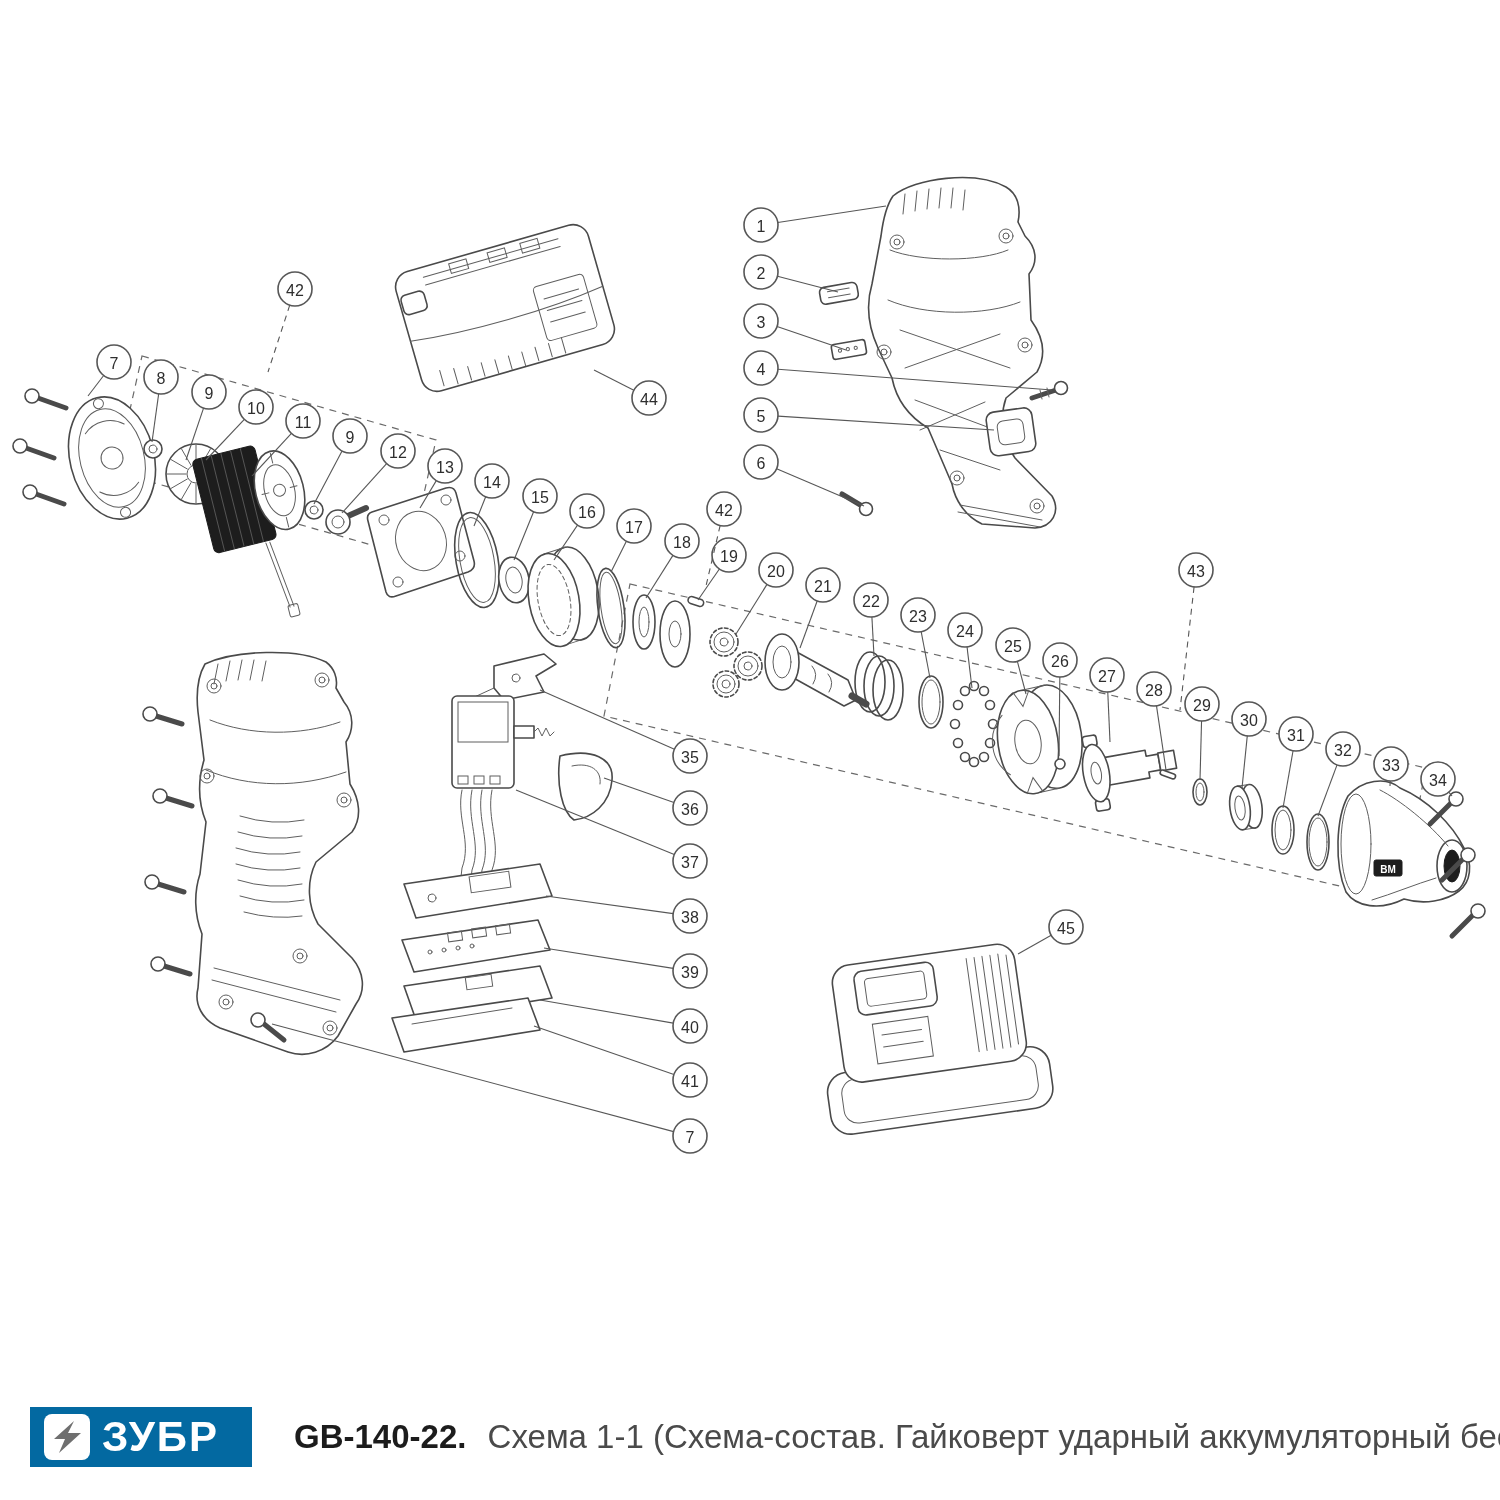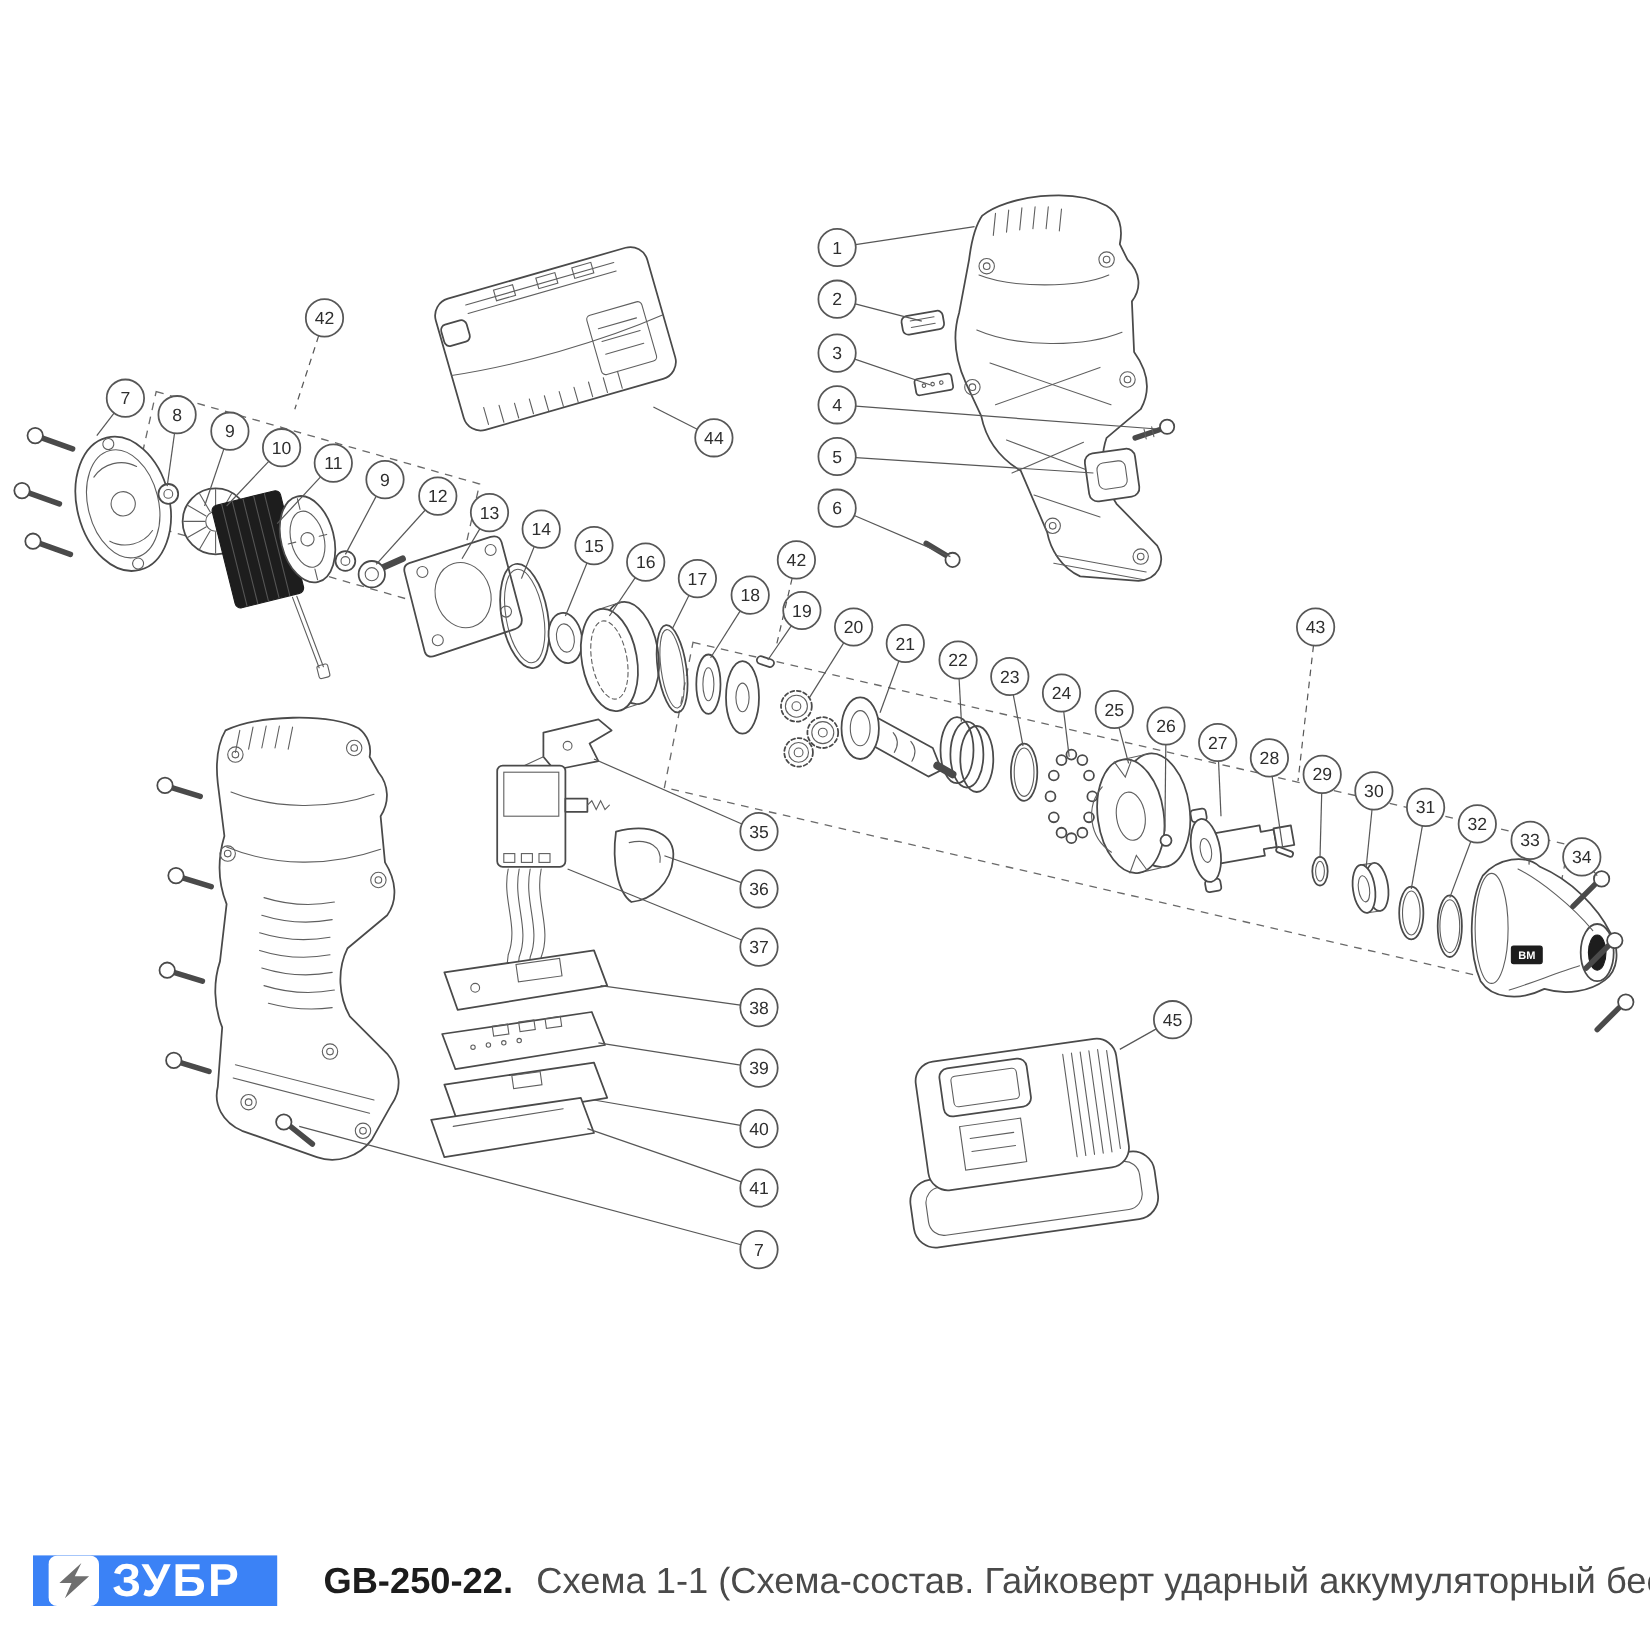--- a/index.html
+++ b/index.html
@@ -16,21 +16,21 @@
   .balloon{fill:#fff;stroke:#575757;stroke-width:1.6}
   .balloon-num{font-family:"Liberation Sans",sans-serif;font-size:16px;fill:#2e2e2e;
                text-anchor:middle;dominant-baseline:central}
   .leader{stroke:#575757;stroke-width:1.1;fill:none}
   .leader.dash{stroke-dasharray:6 5}
   .badge-txt{font-family:"Liberation Sans",sans-serif;font-size:10px;font-weight:bold;fill:#fff;
              text-anchor:middle;dominant-baseline:central}
   
   #footer{position:absolute;left:30px;bottom:32px;right:30px;height:62px;
           display:flex;align-items:center}
-  .logo-block{background:#3b82f6;height:46px;min-width:222px;display:flex;align-items:center;
+  .logo-block{background:#0369a1;height:60px;min-width:222px;display:flex;align-items:center;
               gap:12px;padding:12px 14px;box-sizing:border-box}
   .logo-icon{width:46px;height:46px;flex:0 0 auto}
   .brand{color:#fff;font-size:42px;font-weight:bold;letter-spacing:2px;line-height:1}
   .caption{margin-left:42px;font-size:33px;white-space:nowrap;color:#1c1c1c}
   .model{font-weight:bold;color:#1c1c1c}
   .subtitle{font-weight:normal;color:#4a4a4a;margin-left:12px}
 </style>
 </head>
 <body>
 
@@ -622,16 +622,16 @@
   <div class="logo-block">
     <div class="logo-icon">
       <svg width="46" height="46" viewBox="0 0 46 46">
         <rect x="0" y="0" width="46" height="46" rx="8" fill="#ffffff"></rect>
         <path d="M30 7 L10 25 L21 25 L15 39 L37 19 L24 19 Z" fill="#6f6f6f"></path>
       </svg>
     </div>
     <span class="brand">ЗУБР</span>
   </div>
   <div class="caption">
-    <span class="model">GB-250-22.</span>
+    <span class="model">GB-140-22.</span>
     <span class="subtitle">Схема 1-1 (Схема-состав. Гайковерт ударный аккумуляторный бесщеточный)</span>
   </div>
 </div>
 
 </body></html>

